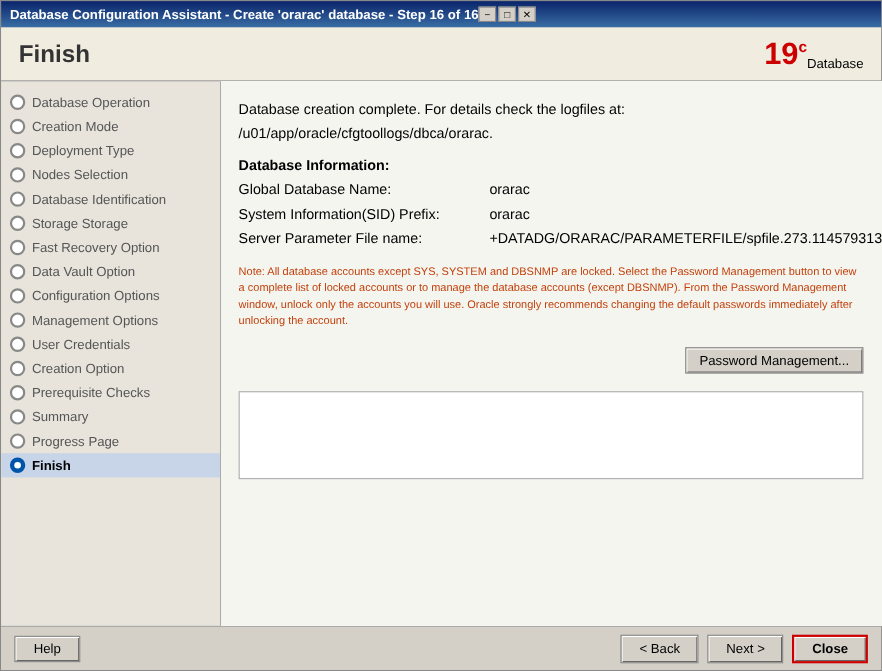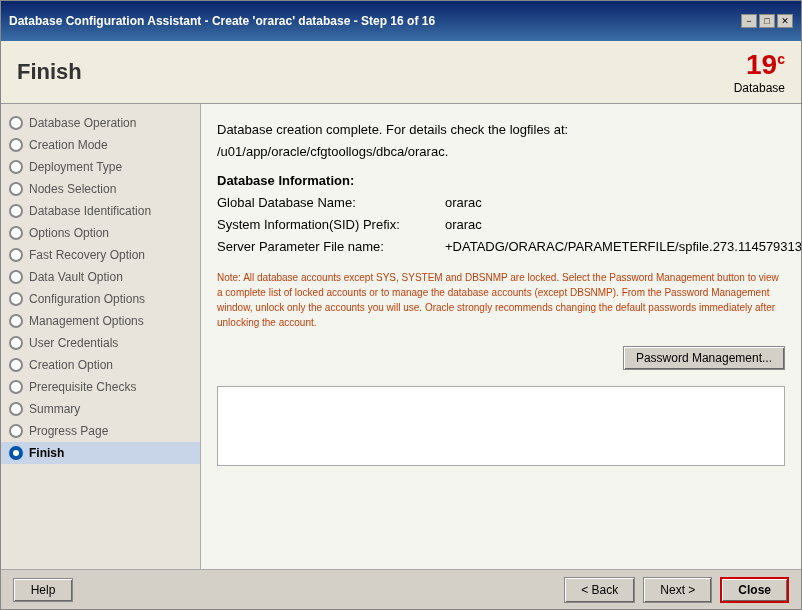--- a/index.html
+++ b/index.html
@@ -20,22 +20,21 @@
       flex-direction: column;
       background: #d4d0c8;
     }
 
     .title-bar {
       background: linear-gradient(to bottom, #0a246a, #3a6ea5);
       color: white;
       padding: 4px 8px;
       display: flex;
       align-items: center;
-      justify-content: space-between;
-      height: 40px;
+      height: 24px;
       flex-shrink: 0;
     }
 
     .title-bar-text {
       font-size: 12px;
       font-weight: bold;
     }
 
     .title-bar-controls {
       display: flex;
@@ -87,21 +86,21 @@
       color: #cc0000;
     }
 
     .oracle-database {
       font-size: 12px;
       color: #000000;
     }
 
     .oracle-logo-container {
       display: flex;
-      flex-direction: column;
+      flex-direction: row;
       align-items: flex-end;
     }
 
     .oracle-logo-row {
       display: flex;
       align-items: baseline;
       gap: 4px;
     }
 
     .main-content {
@@ -327,21 +326,21 @@
         <div class="sidebar-item">
           <div class="circle"></div>
           <span>Nodes Selection</span>
         </div>
         <div class="sidebar-item">
           <div class="circle"></div>
           <span>Database Identification</span>
         </div>
         <div class="sidebar-item">
           <div class="circle"></div>
-          <span>Options Option</span>
+          <span>Storage Storage</span>
         </div>
         <div class="sidebar-item">
           <div class="circle"></div>
           <span>Fast Recovery Option</span>
         </div>
         <div class="sidebar-item">
           <div class="circle"></div>
           <span>Data Vault Option</span>
         </div>
         <div class="sidebar-item">

